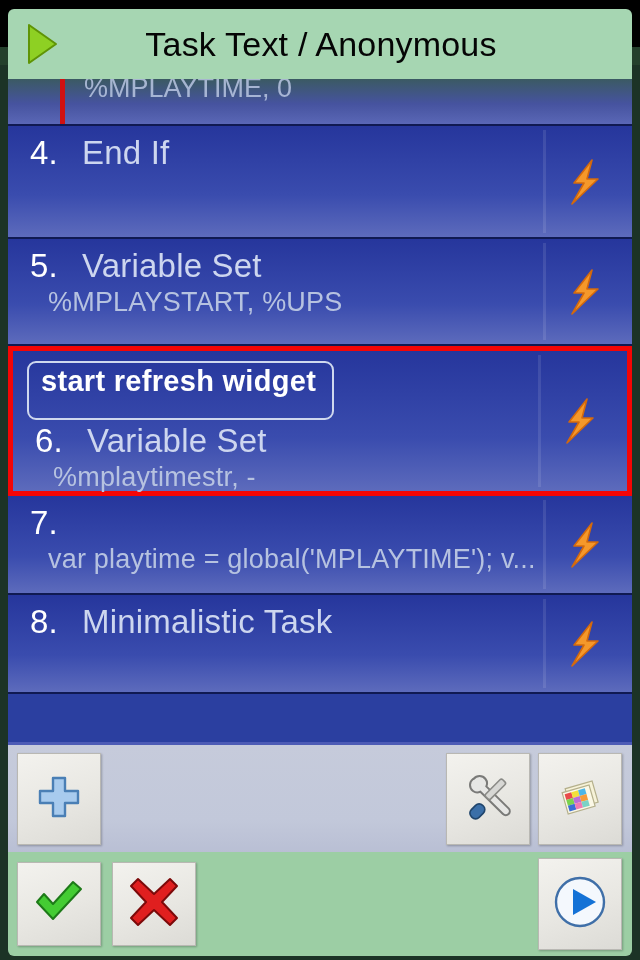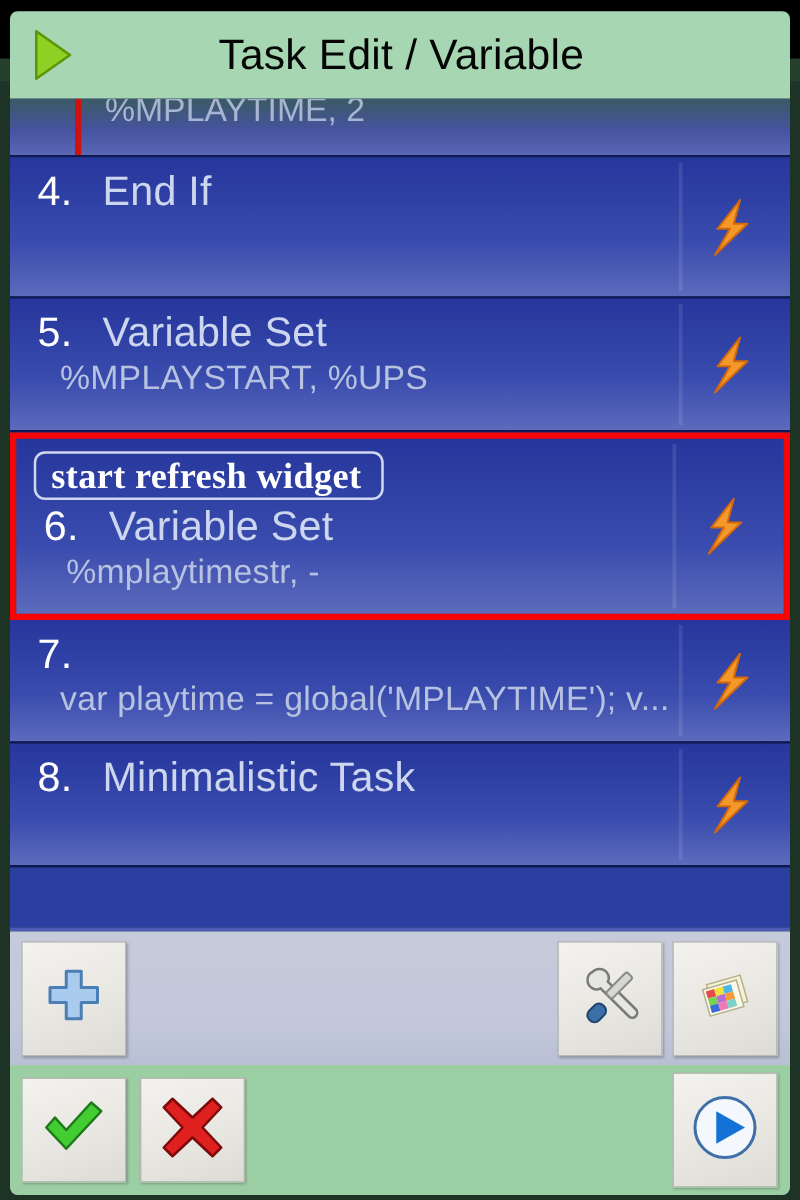--- a/index.html
+++ b/index.html
@@ -86,25 +86,24 @@
   .row-partial .indent-bar { left:52px; width:5px; background:#cf1111; top:0; height:100%; position:absolute; }
   .row-partial .ptext {
     position:absolute; left:76px; top:-6px;
     color:#b9c6e2; font-size:27px; opacity:.85;
   }
 
   
   .row.selected { border:5px solid #f50505; border-bottom-width:5px; padding-bottom:4px; }
   .label-chip {
     display:inline-block; margin:2px 0 2px 14px;
-    padding:2px 16px 0 12px;
+    padding:2px 16px 20px 12px;
     border:2px solid #cfd8ee; border-radius:9px;
     color:#ffffff; font-size:29px; font-weight:bold; letter-spacing:0.3px;
     background:transparent;
-    font-family:Liberation Serif, serif;
   }
 
   
   .toolbar-top {
     position:absolute; left:8px; top:742px; width:624px; height:110px;
     background:linear-gradient(180deg,#c6cbdb 0%,#c2c8da 70%,#b9bfd4 100%);
     border-top:3px solid #4d5bb5;
     display:flex; align-items:center;
   }
   .toolbar-bottom {
@@ -188,28 +187,28 @@
         <i style="left:482px"></i>
     </div>
   </div>
 
   <div class="titlebar">
     <span class="title-play">
       <svg width="34" height="42" viewBox="0 0 34 42">
         <polygon points="3,2 30,21 3,40" fill="#8ed023" stroke="#5f9406" stroke-width="2" stroke-linejoin="round"></polygon>
       </svg>
     </span>
-    <span class="title-text">Task Edit / Variable</span>
+    <span class="title-text">Task Text / Anonymous</span>
   </div>
 
   <div class="tasklist">
 
     <div class="row-partial">
       <span class="indent-bar"></span>
-      <span class="ptext">%MPLAYTIME, 2</span>
+      <span class="ptext">%MPLAYTIME, 0</span>
     </div>
 
     <div class="row" style="height:113px">
       <div class="divider-shade"></div>
       <div class="row-title">
         <span class="row-num">4.</span>
         <span class="row-name">End If</span>
       </div>
 
       <span class="bolt">

